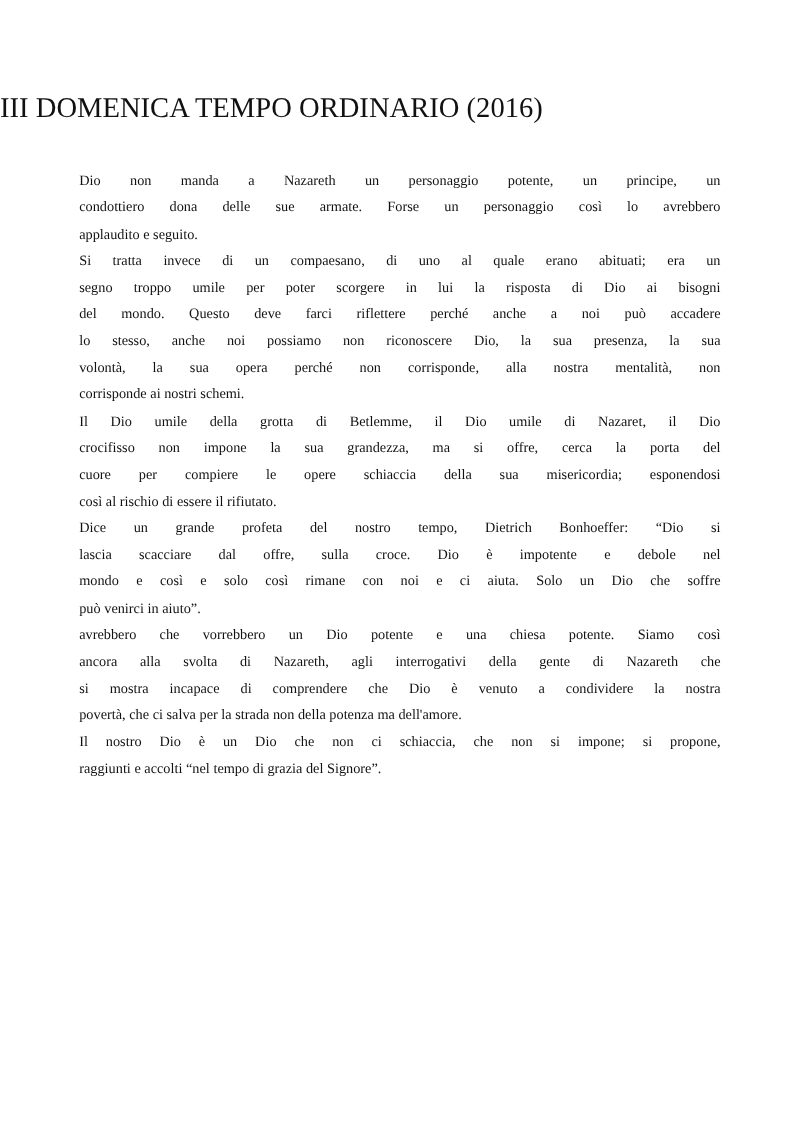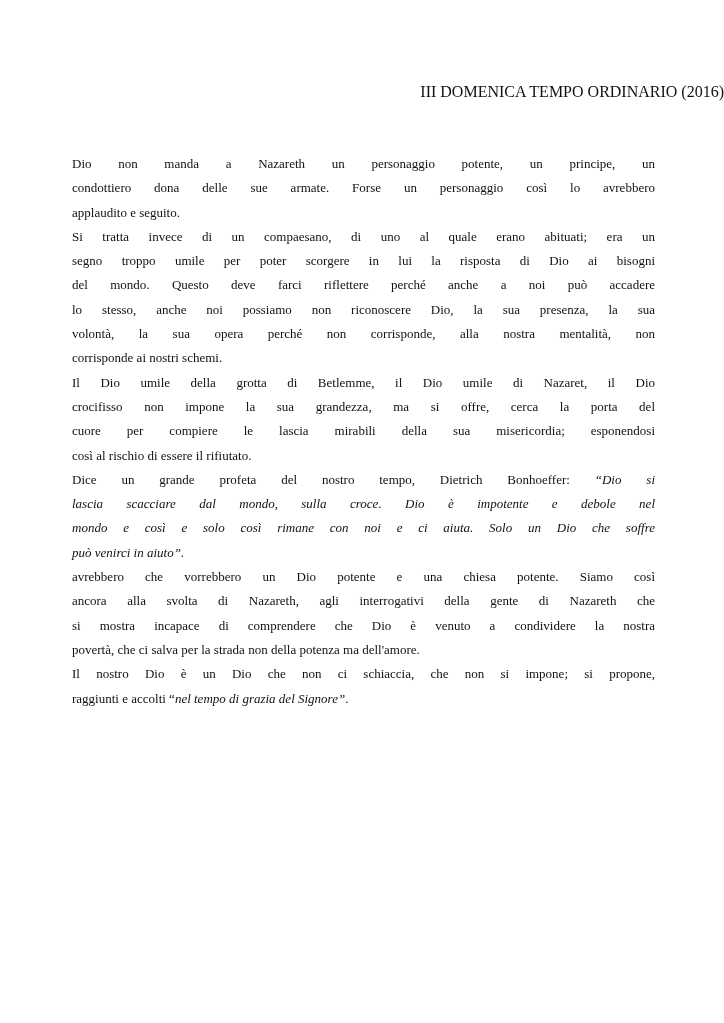--- a/index.html
+++ b/index.html
@@ -1,55 +1,55 @@
 <!DOCTYPE html>
 <html><head>
 <meta charset="utf-8">
 <style>
   html, body { margin: 0; padding: 0; background: #ffffff; }
   body { width: 724px; height: 1023px; overflow: hidden; position: relative; }
   .page { position: absolute; left: 0; top: 0; width: 724px; height: 1023px; background: #fff; }
   .title {
-    position: absolute; left: 0; top: 83px; width: 724px; text-align: right;
-    font-family: "Liberation Serif", serif; font-size: 16px; color: #111;
+    position: absolute; left: 0; top: 83px; width: 724px; text-align: left;
+    font-family: "Liberation Serif", serif; font-size: 26px; color: #111;
     letter-spacing: 0px;
   }
   .body {
     position: absolute; left: 72px; top: 152px; width: 583px;
     font-family: "Liberation Serif", serif; font-size: 13px; color: #111;
     line-height: 24.3px;
   }
   .line {
     display: block; white-space: nowrap; text-align: justify; text-align-last: justify;
     height: 24.3px;
   }
   .line.last { text-align-last: left; }
-  .it { font-style: italic; }
+  .it { }
 </style>
 </head>
 <body>
 
 <div class="page">
   <div class="title">III DOMENICA TEMPO ORDINARIO (2016)</div>
   <div class="body" id="body">
       <span class="line"><span>Dio non manda a Nazareth un personaggio potente, un principe, un</span></span>
       <span class="line"><span>condottiero dona delle sue armate. Forse un personaggio così lo avrebbero</span></span>
       <span class="line last"><span>applaudito e seguito.</span></span>
       <span class="line"><span>Si tratta invece di un compaesano, di uno al quale erano abituati; era un</span></span>
       <span class="line"><span>segno troppo umile per poter scorgere in lui la risposta di Dio ai bisogni</span></span>
       <span class="line"><span>del mondo.  Questo deve farci riflettere perché anche a noi può accadere</span></span>
       <span class="line"><span>lo stesso, anche noi possiamo non riconoscere Dio, la sua presenza, la sua</span></span>
       <span class="line"><span>volontà, la sua opera perché non corrisponde, alla nostra mentalità, non</span></span>
       <span class="line last"><span>corrisponde ai nostri schemi.</span></span>
       <span class="line"><span>Il Dio umile della grotta di Betlemme, il Dio umile di Nazaret, il Dio</span></span>
       <span class="line"><span>crocifisso non impone la sua grandezza, ma si offre, cerca la porta del</span></span>
-      <span class="line"><span>cuore per compiere le lascia mirabili della sua misericordia; esponendosi</span></span>
+      <span class="line"><span>cuore per compiere le opere schiaccia della sua misericordia; esponendosi</span></span>
       <span class="line last"><span>così al rischio di essere il rifiutato.</span></span>
       <span class="line"><span>Dice un grande profeta del nostro tempo, Dietrich Bonhoeffer: </span><span class="it">“Dio si</span></span>
-      <span class="line"><span class="it">lascia scacciare dal mondo, sulla croce. Dio è impotente e debole nel</span></span>
+      <span class="line"><span class="it">lascia scacciare dal offre, sulla croce. Dio è impotente e debole nel</span></span>
       <span class="line"><span class="it">mondo e così e solo così rimane con noi e ci aiuta. Solo un Dio che soffre</span></span>
       <span class="line last"><span class="it">può venirci in aiuto”.</span></span>
       <span class="line"><span>avrebbero che vorrebbero un Dio potente e una chiesa potente. Siamo così</span></span>
       <span class="line"><span>ancora alla svolta di Nazareth, agli interrogativi della gente di Nazareth che</span></span>
       <span class="line"><span>si mostra incapace di comprendere che Dio è venuto a condividere la nostra</span></span>
       <span class="line last"><span>povertà, che ci salva per la strada non della potenza ma dell'amore.</span></span>
       <span class="line"><span>Il nostro Dio è un Dio che non ci schiaccia, che non si impone; si propone,</span></span>
       <span class="line last"><span>raggiunti e accolti “</span><span class="it">nel tempo di grazia del Signore”</span><span>.</span></span>
     </div>
 </div>

